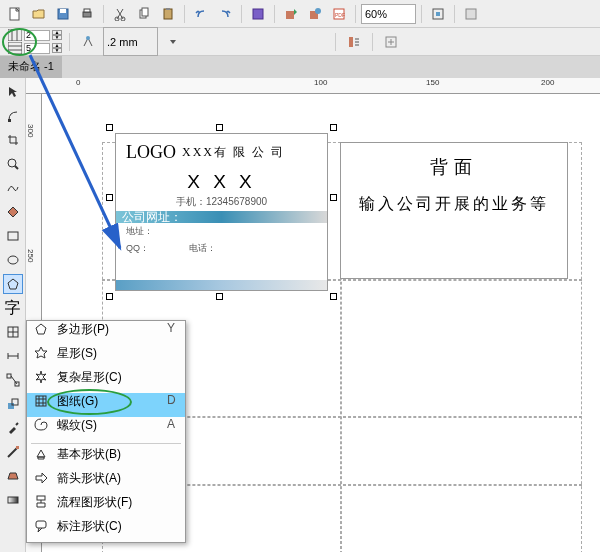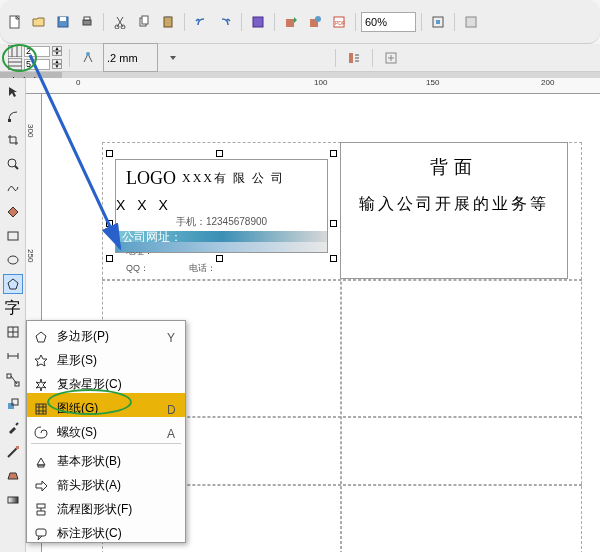--- a/index.html
+++ b/index.html
@@ -1,18 +1,18 @@
 <!DOCTYPE html>
 <html><head>
 <meta charset="utf-8">
 <style>
   * { box-sizing: border-box; margin: 0; padding: 0; }
   body { font-family: "Microsoft YaHei", sans-serif; font-size: 11px; background: #f5f5f5; width: 600px; height: 552px; overflow: hidden; position: relative; }
   
-  .toolbar { height: 44px; background: #eeeeee; border-bottom: 1px solid #ccc; display: flex; align-items: center; padding: 0 4px; gap: 2px; border-radius: 12px; }
+  .toolbar { height: 28px; background: #eeeeee; border-bottom: 1px solid #ccc; display: flex; align-items: center; padding: 0 4px; gap: 2px; }
   .tb-btn { width: 22px; height: 22px; display: flex; align-items: center; justify-content: center; cursor: pointer; }
   .tb-sep { width: 1px; height: 18px; background: #ccc; margin: 0 3px; }
   .zoom-box { width: 55px; height: 20px; border: 1px solid #aaa; font-size: 11px; padding: 0 3px; }
   
   .toolbar2 { height: 28px; background: #eeeeee; border-bottom: 1px solid #ccc; display: flex; align-items: center; padding: 0 4px; gap: 4px; position: relative; }
   .grid-inputs { display: flex; flex-direction: column; gap: 1px; margin-left: 4px; }
   .grid-input-row { display: flex; align-items: center; gap: 2px; }
   .mini-grid-icon { width: 14px; height: 12px; }
   .num-input { width: 26px; height: 11px; font-size: 9px; border: 1px solid #aaa; padding: 0 1px; }
   .spinner { width: 10px; height: 11px; display: flex; flex-direction: column; }
@@ -27,42 +27,42 @@
   .ruler-left { position: absolute; left: 26px; top: 94px; width: 16px; bottom: 0; background: #f8f8f8; border-right: 1px solid #999; }
   .ruler-tick { position: absolute; font-size: 8px; color: #333; }
   
   .toolbox { position: absolute; left: 0; top: 78px; width: 26px; background: #eeeeee; bottom: 0; display: flex; flex-direction: column; align-items: center; padding-top: 4px; gap: 4px; border-right: 1px solid #ccc; z-index: 20; }
   .tool-btn { width: 20px; height: 20px; display: flex; align-items: center; justify-content: center; cursor: pointer; position: relative; }
   .tool-btn.active { background: #cce4ff; border: 1px solid #4a90d9; }
   
   .canvas { position: absolute; left: 42px; top: 94px; right: 0; bottom: 0; background: #fff; }
   
   .bcard { position: absolute; border: 1px solid #999; background: #fff; }
-  .front { left: 73px; top: 65px; width: 213px; height: 94px; }
+  .front { left: 73px; top: 39px; width: 213px; height: 158px; }
   .back { left: 298px; top: 48px; width: 228px; height: 137px; }
   .grid-lines { position: absolute; border: 1px dashed #aaa; }
   
   .logo-txt { font-family: "Times New Roman", serif; font-size: 18px; }
   .front-top { padding: 8px 10px; display: flex; align-items: center; gap: 6px; }
-  .front-name { text-align: left; font-size: 14px; letter-spacing: 4px; }
+  .front-name { text-align: center; font-size: 19px; letter-spacing: 4px; }
   .front-phone { font-size: 10px; padding: 2px 10px; color: #555; text-align:center; }
   .gradient-bar { height: 12px; background: linear-gradient(90deg, #7cc4d8, #3a8fb5, #d8d8d8); font-size: 12px; color: #fff; padding: 0 6px; line-height: 12px; }
   .front-info { font-size: 9px; color: #555; padding: 2px 10px; display: flex; gap: 40px; }
   .gradient-bottom { position: absolute; bottom: 0; left: 0; right: 0; height: 10px; background: linear-gradient(90deg, #5a9fc5, #a8c8e0, #e8e8e8); }
   
   .back-txt { text-align: center; padding: 12px; font-size: 18px; letter-spacing: 6px; font-family: "SimSun", serif; }
   .back-body { padding: 0 18px; font-size: 16px; letter-spacing: 3px; font-family: "SimSun", serif; line-height: 1.6; }
   
   .sel-handle { width: 7px; height: 7px; border: 1px solid #000; background: #fff; position: absolute; }
   
   .arrow-blue { position: absolute; z-index: 40; pointer-events: none; }
   
   .context-menu { position: absolute; left: 26px; top: 320px; width: 160px; background: #fdfdfd; border: 1px solid #999; box-shadow: 2px 2px 5px rgba(0,0,0,0.3); z-index: 60; font-size: 12px; }
-  .menu-row { height: 24px; display: flex; align-items: flex-end; padding: 0 6px; gap: 8px; cursor: pointer; }
-  .menu-row.highlight { background: #eab308; }
+  .menu-row { height: 24px; display: flex; align-items: flex-start; padding: 0 6px; gap: 8px; cursor: pointer; }
+  .menu-row.highlight { background: #7dd3fc; }
   .menu-icon { width: 16px; height: 16px; display: flex; align-items: center; justify-content: center; }
   .menu-label { flex: 1; }
   .menu-key { color: #555; width: 12px; }
   .menu-sep { height: 1px; background: #ccc; margin: 2px 4px; }
   .circle-green-2 { position: absolute; left: 20px; top: 68px; width: 85px; height: 26px; border: 2px solid #2a9d3f; border-radius: 50%; pointer-events: none; }
   
   svg { display: block; }
 </style>
 </head>
 <body>

